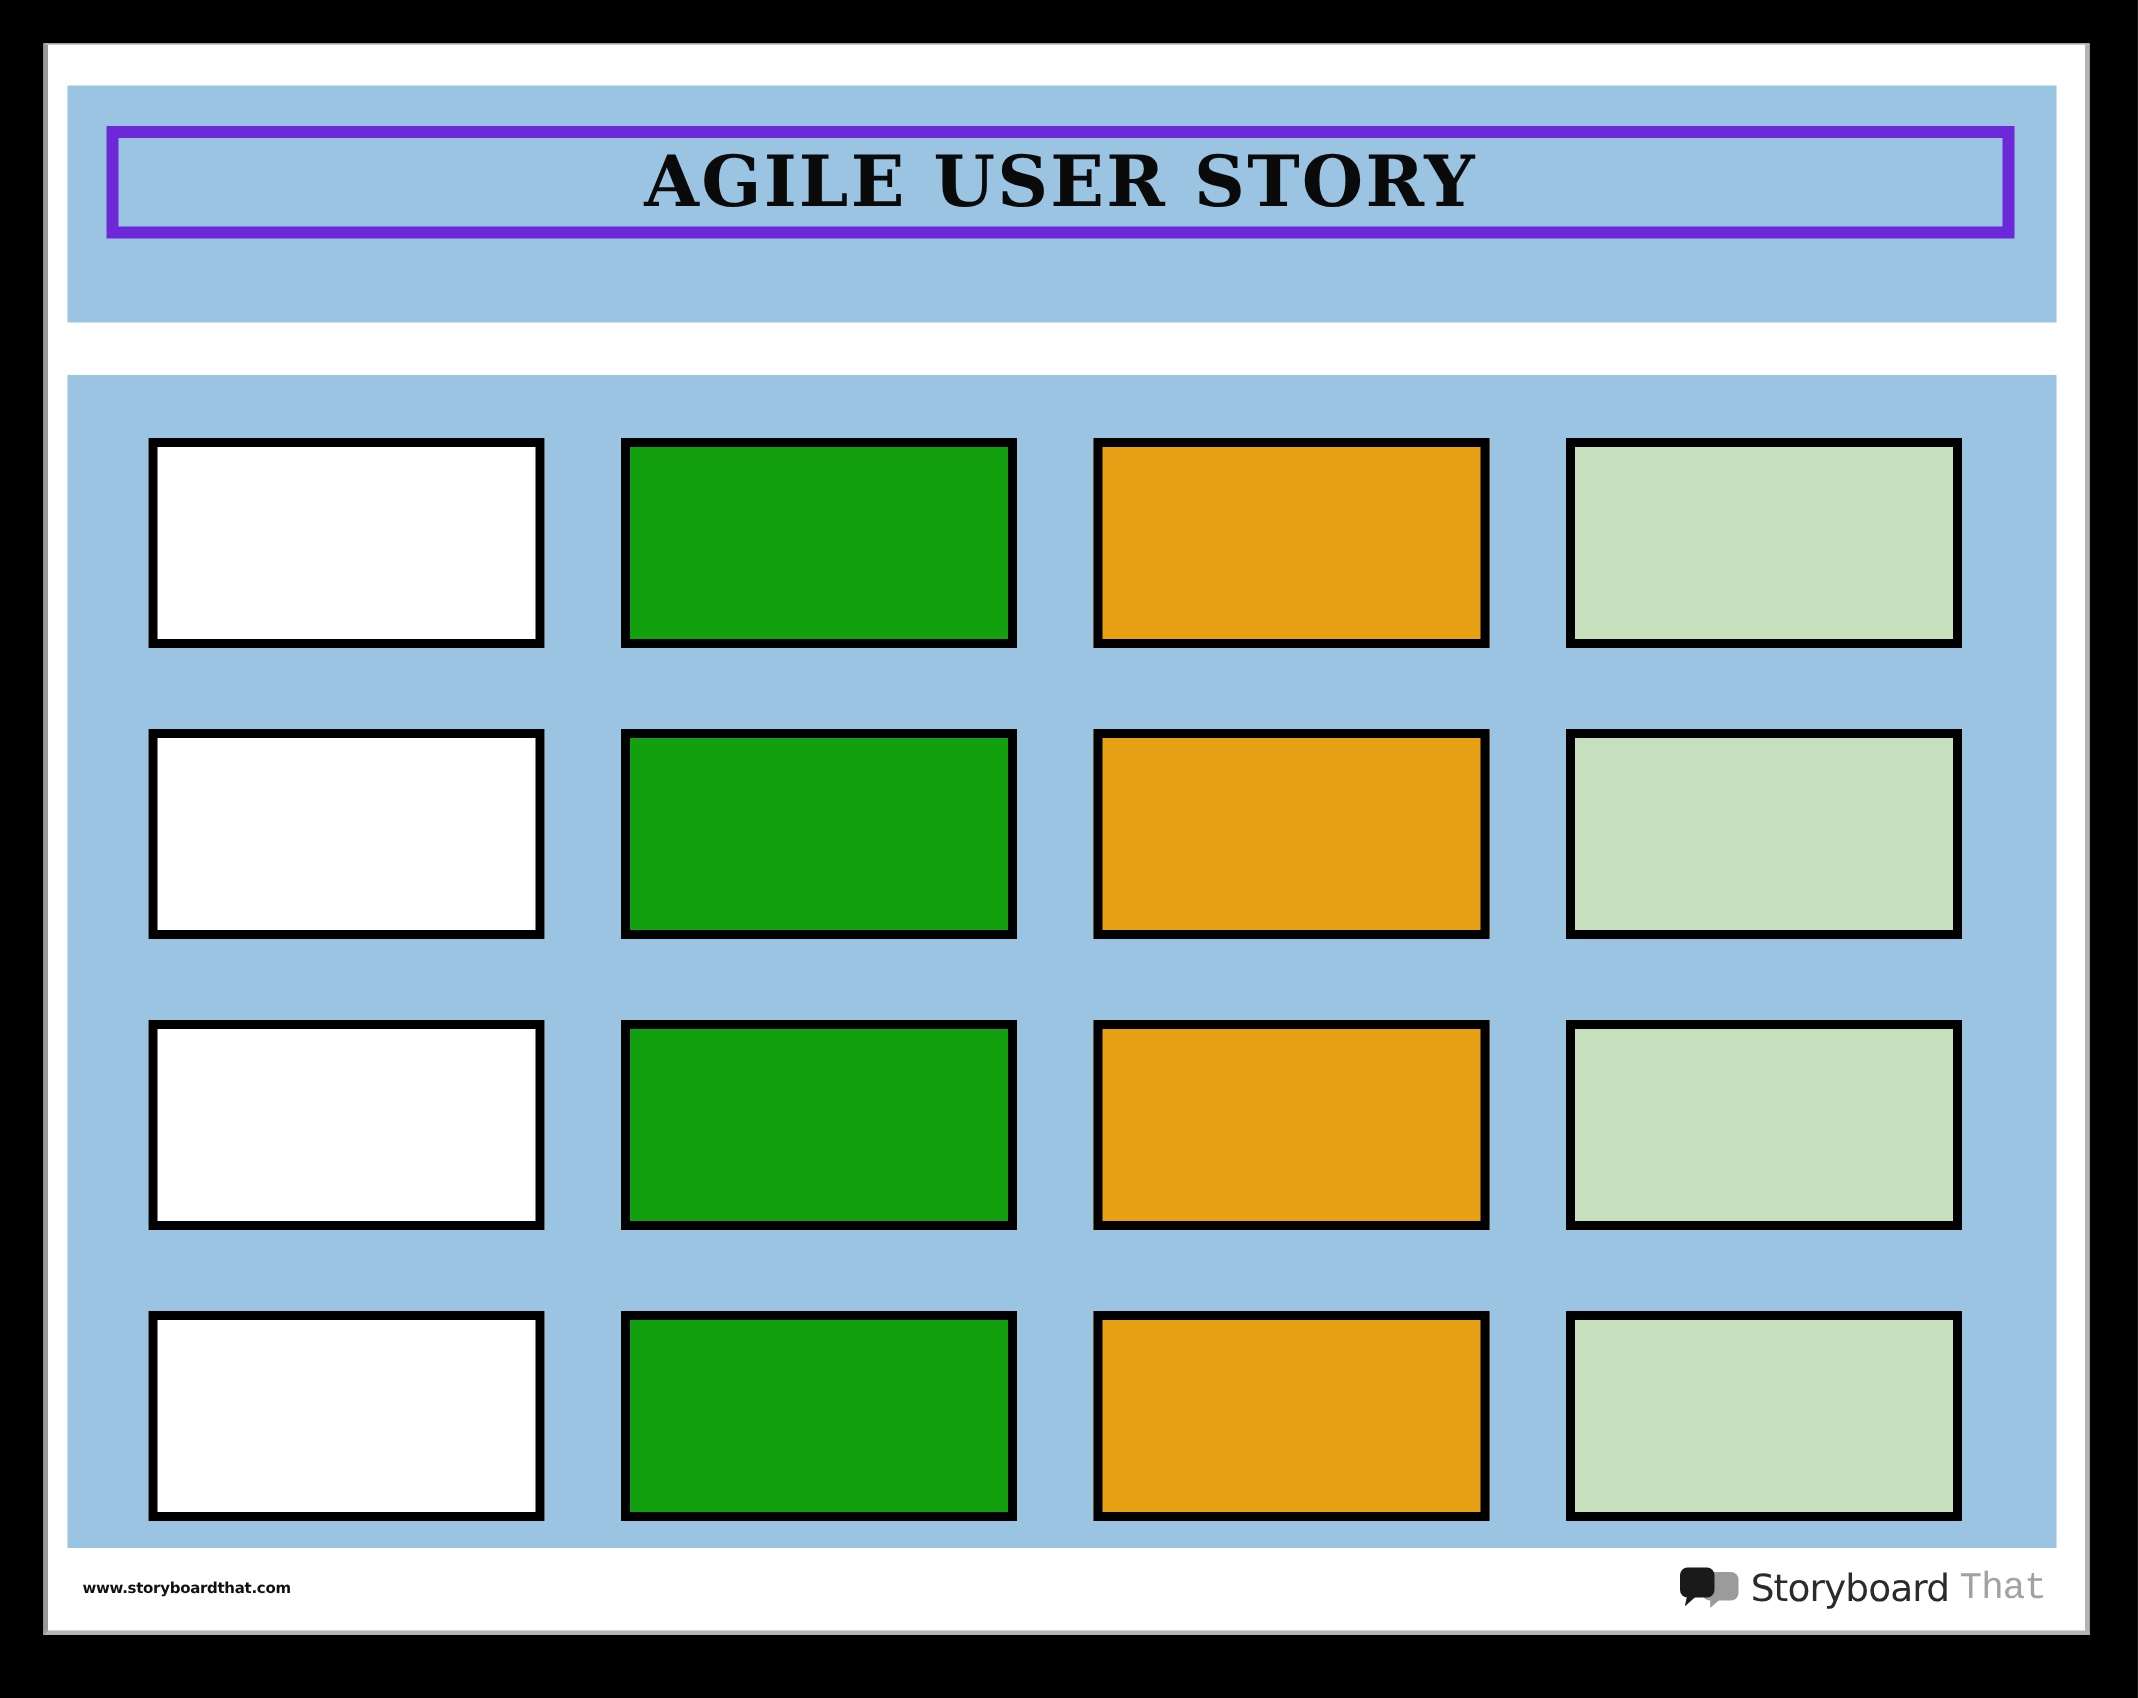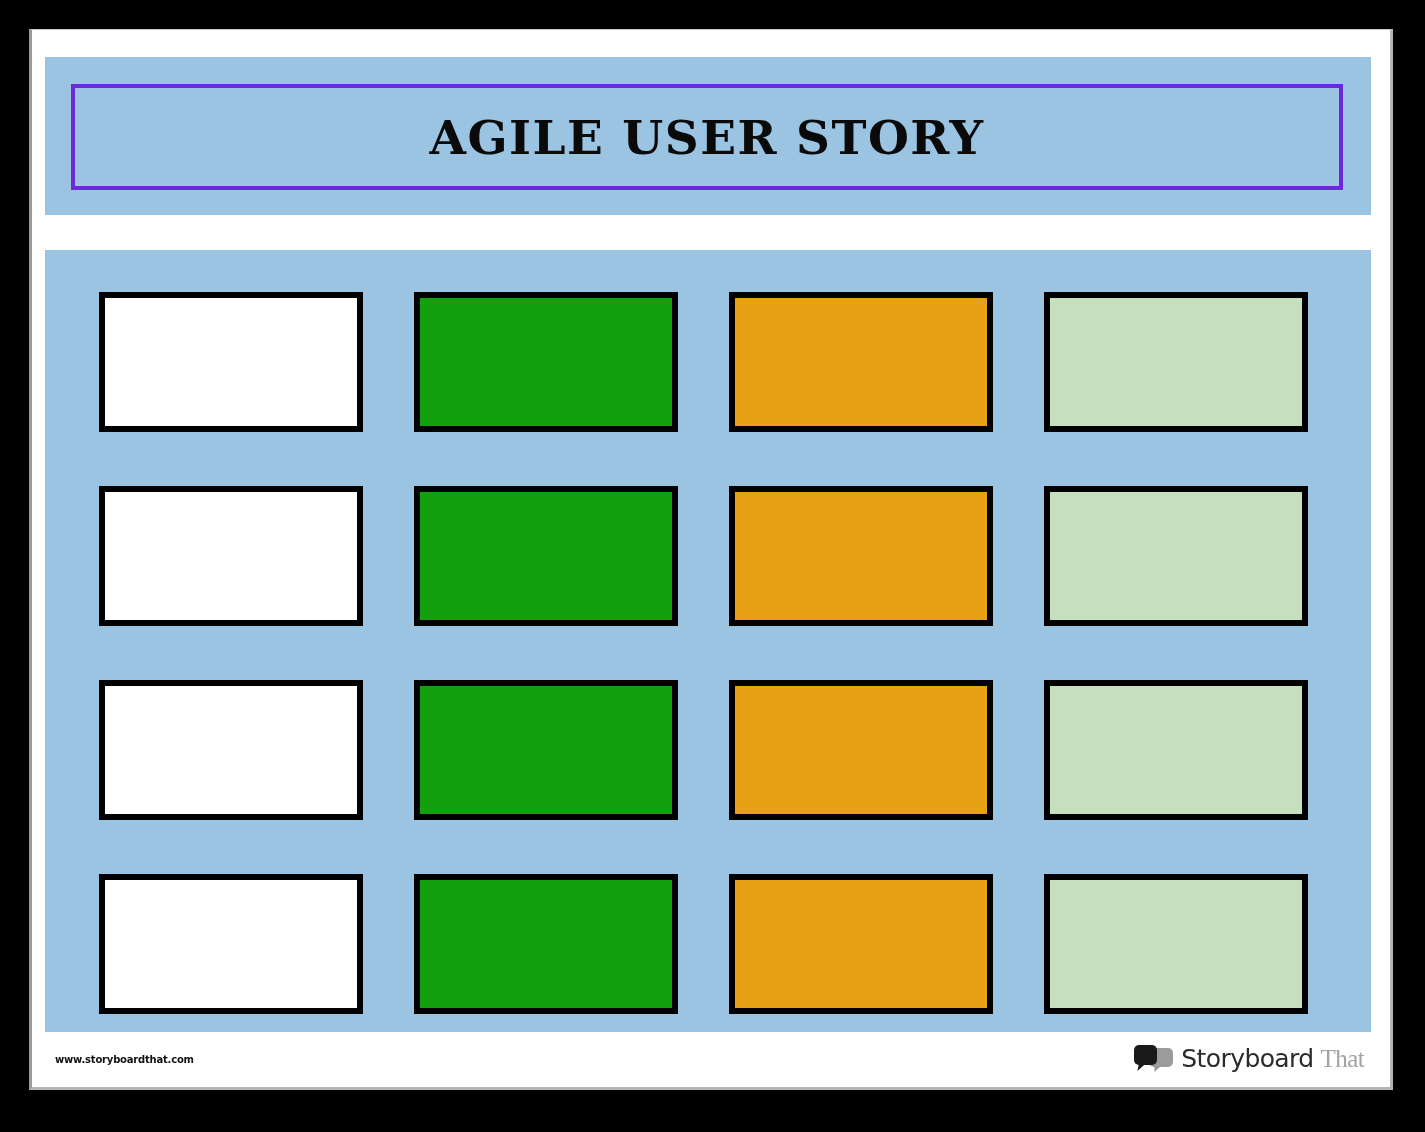--- a/index.html
+++ b/index.html
@@ -45,23 +45,23 @@
     top: 27px;
     width: 1326px;
     height: 158px;
     background: #9ac4e1;
   }
   #title-box {
     position: absolute;
     left: 26px;
     top: 27px;
     width: 1272px;
-    height: 106px;
+    height: 75px;
     box-sizing: border-box;
-    border: 4px solid #6d28d9;
+    border: 8px solid #6d28d9;
     display: flex;
     align-items: center;
     justify-content: center;
   }
   #title-text {
     font-family: "DejaVu Serif", "Liberation Serif", serif;
     font-weight: bold;
     font-size: 47px;
     letter-spacing: 1.5px;
     color: #0a0a0a;
@@ -168,21 +168,21 @@
     background: #1a1a1a;
     clip-path: polygon(0 100%, 100% 0, 20% 0);
   }
   .logo-word-dark {
     font-family: "DejaVu Sans", "Liberation Sans", sans-serif;
     font-size: 25px;
     color: #2b2b2b;
     letter-spacing: -0.6px;
   }
   .logo-word-grey {
-    font-family: Liberation Serif, serif;
+    font-family: Liberation Mono, monospace;
     font-size: 25px;
     color: #a2a2a2;
     letter-spacing: -0.6px;
   }
 </style>
 </head>
 <body>
 
 <div id="poster-frame">
 

